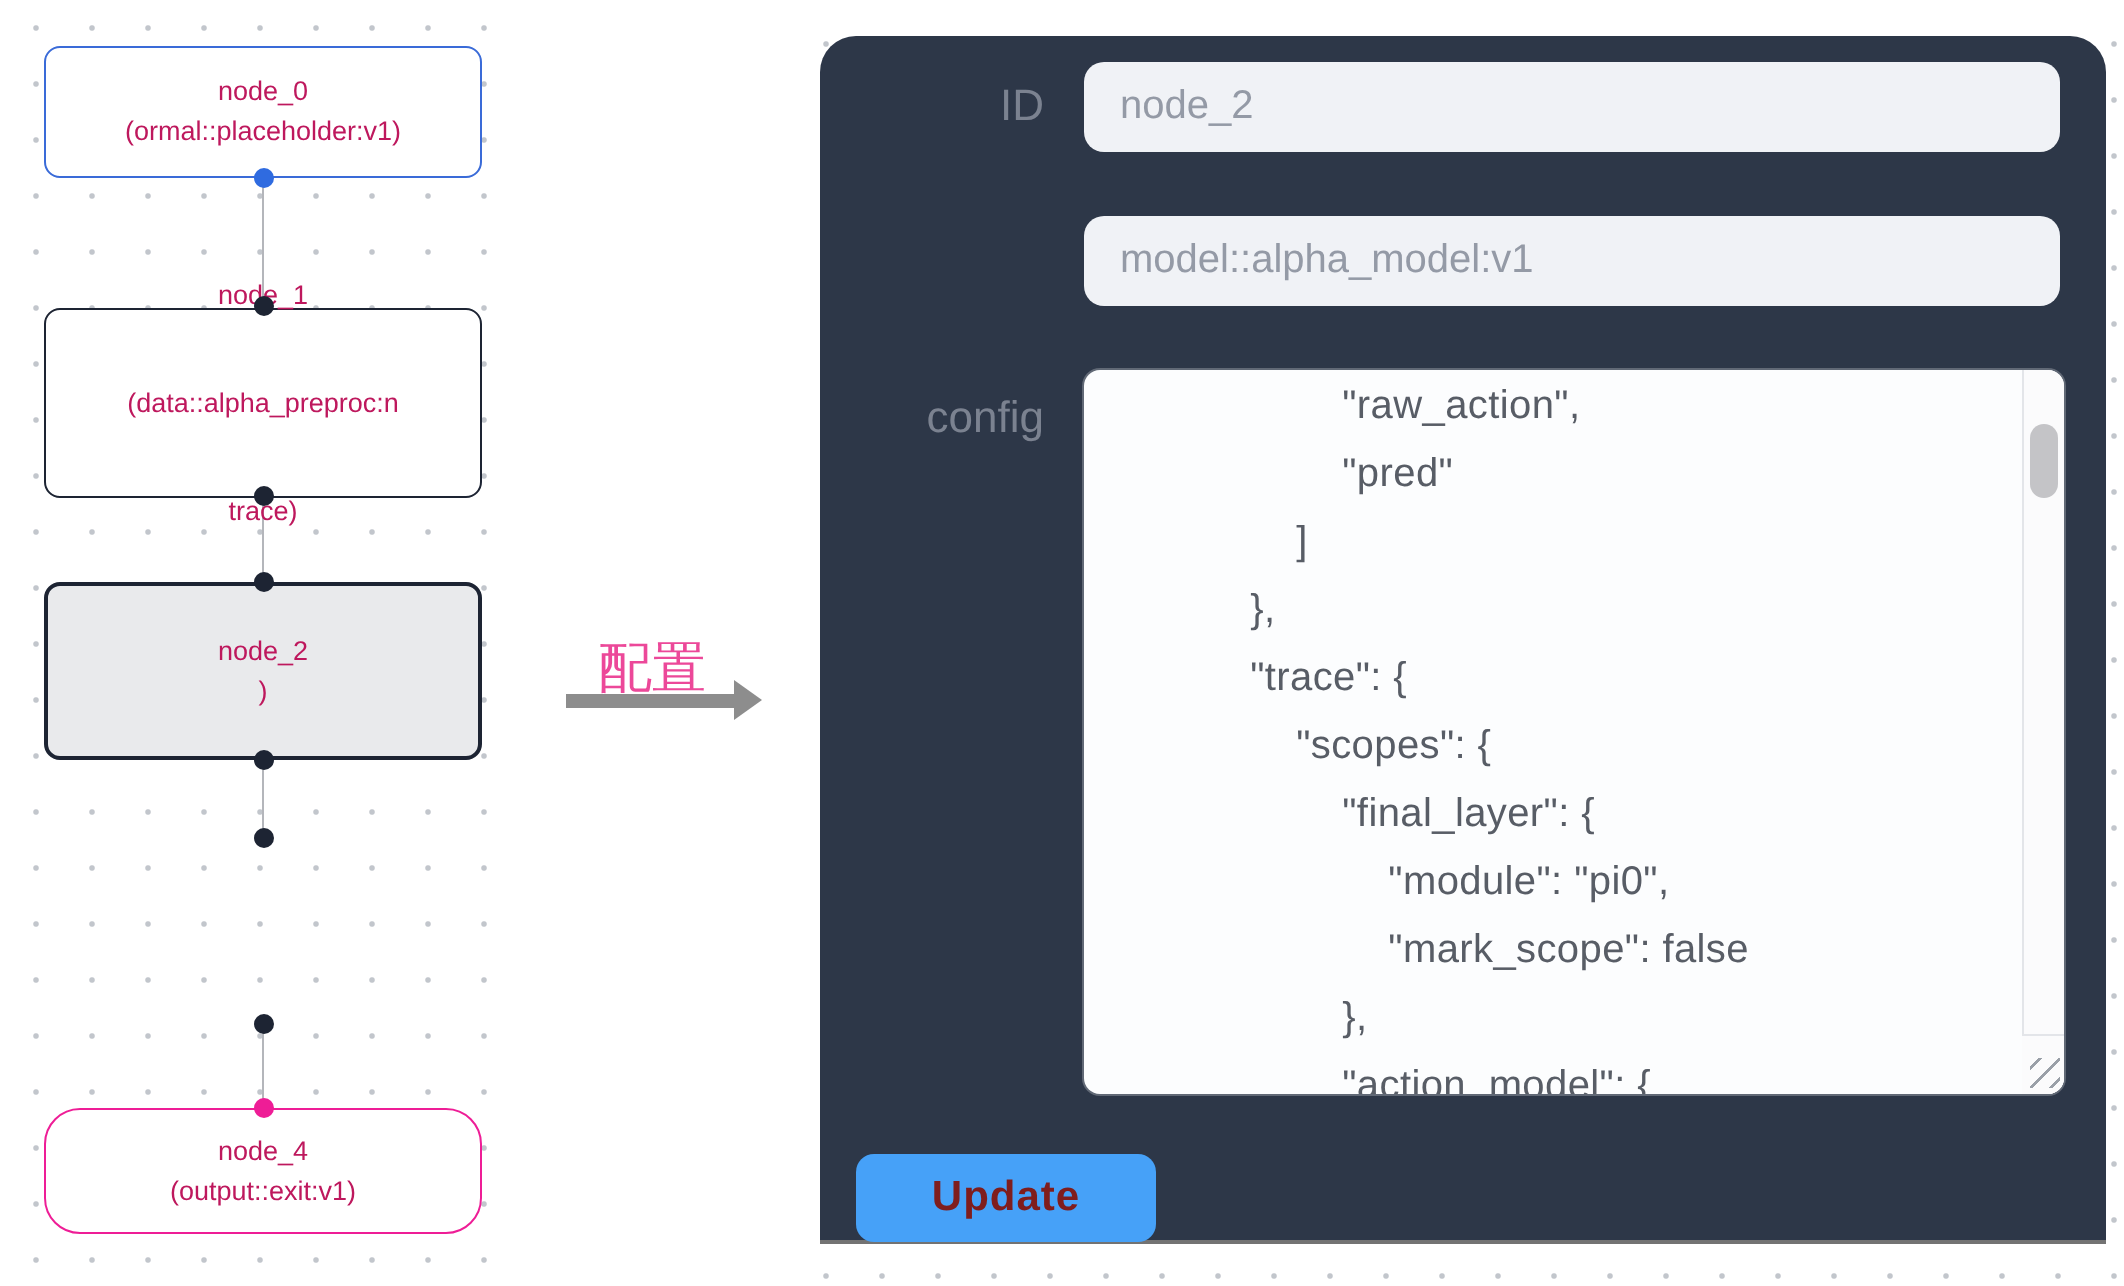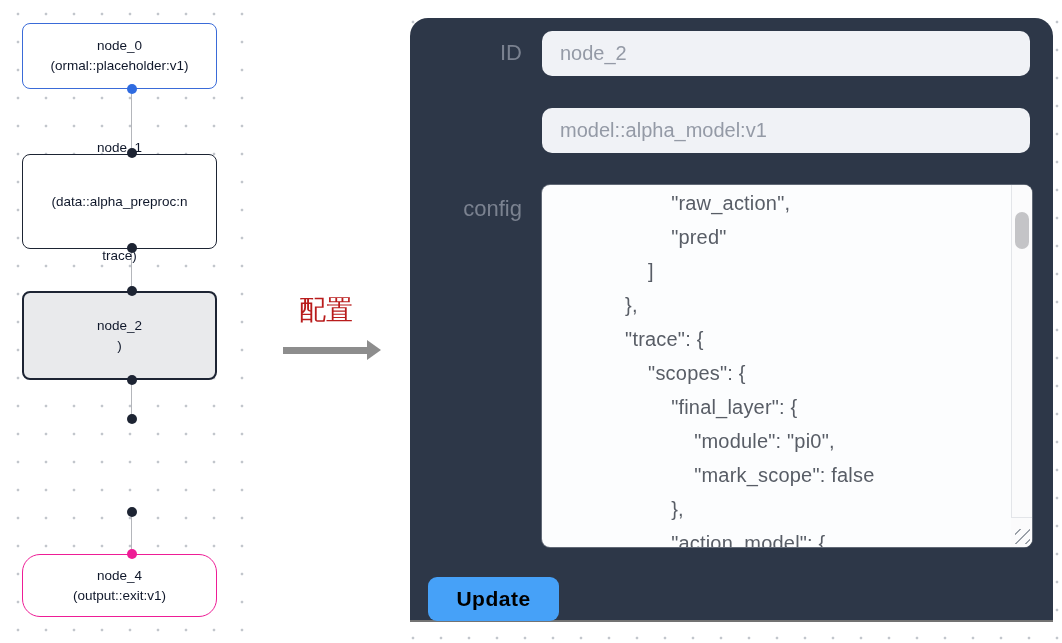--- a/index.html
+++ b/index.html
@@ -8,34 +8,34 @@
   .stage{position:relative;width:1062px;height:643px;background:#ffffff;overflow:hidden;}
 
   
   .canvas{position:absolute;top:0;height:643px;
     background-image:radial-gradient(circle,#c2c6cc 1.1px,rgba(194,198,204,0) 1.7px);
     background-size:28px 28px;}
   .canvas-left{left:0;width:266px;background-position:4px 0px;}
   .canvas-right{left:388px;width:674px;background-position:11px 8px;}
 
   
-  .node{position:absolute;left:22px;width:195px;background:#ffffff;border:1.6px solid #1d2433;
+  .node{position:absolute;left:22px;width:219px;background:#ffffff;border:1.6px solid #1d2433;
     border-radius:8px;display:flex;flex-direction:column;align-items:center;justify-content:center;
-    font-size:13.5px;line-height:20px;color:#0f172a;text-align:center;z-index:3;}
+    font-size:13.5px;line-height:20px;color:#be185d;text-align:center;z-index:3;}
   .node--input{border-color:#3a6bd8;}
   .node--selected{background:#e9eaec;border-width:2.4px;border-color:#1d2433;}
   .node--output{border-color:#ee1d96;}
 
   .edge{position:absolute;left:130.5px;width:1.5px;background:#b4b6bb;z-index:1;}
   .handle{position:absolute;left:127px;width:10px;height:10px;border-radius:50%;background:#1d2433;z-index:4;}
   .handle--blue{background:#2f6be0;}
   .handle--pink{background:#ee1d96;}
 
   
-  .transition-label{position:absolute;left:299px;top:292px;font-size:27px;color:#b91c1c;z-index:2;}
+  .transition-label{position:absolute;left:299px;top:316px;font-size:27px;color:#ec4899;z-index:2;}
   .arrow{position:absolute;left:283px;top:342px;z-index:2;}
   .arrow-bar{position:absolute;left:0;top:5px;width:86px;height:7px;background:#8d8d8d;}
   .arrow-head{position:absolute;left:84px;top:-2px;width:0;height:0;
     border-left:14px solid #8d8d8d;border-top:10.5px solid transparent;border-bottom:10.5px solid transparent;}
 
   
   .panel{position:absolute;left:410px;top:18px;width:643px;height:604px;background:#2d3748;
     border-radius:18px 18px 0 0;border-bottom:2px solid #737373;z-index:5;}
   .field-label{position:absolute;left:0;width:112px;text-align:right;font-size:22px;color:#7b8290;}
   .label-id{top:22px;}
@@ -49,22 +49,22 @@
   .config-box{position:absolute;left:132px;top:167px;width:490px;height:362px;background:#fcfdfe;
     border-radius:8px;overflow:hidden;box-shadow:0 0 0 1px rgba(255,255,255,0.25);}
   .config-pre{margin:0;padding:1px 14px 0 14px;font-family:"Liberation Sans",sans-serif;
     font-size:20px;line-height:34px;color:#585d66;white-space:pre;letter-spacing:0.2px;}
   .v-scroll-track{position:absolute;top:0;right:0;width:21px;height:362px;border-left:1px solid #e3e5e9;background:#fbfbfc;}
   .v-scroll-thumb{position:absolute;top:27px;right:3.5px;width:14px;height:37px;border-radius:7px;background:#c4c4c7;}
   .scroll-corner{position:absolute;right:0;bottom:0;width:21px;height:30px;border-top:1px solid #e3e5e9;background:#fbfbfc;}
   .resize-grip{position:absolute;right:2px;bottom:3px;width:15px;height:15px;
     background:repeating-linear-gradient(135deg,rgba(0,0,0,0) 0 3px,#9aa0a8 3px 4.5px,rgba(0,0,0,0) 4.5px 7px);}
 
-  .update-btn{position:absolute;left:18px;top:559px;width:131px;height:44px;background:#46a1f8;border:none;
-    border-radius:9px;color:#000000;font-size:21px;font-weight:bold;font-family:"Liberation Sans",sans-serif;
+  .update-btn{position:absolute;left:18px;top:559px;width:150px;height:44px;background:#46a1f8;border:none;
+    border-radius:9px;color:#7f1d1d;font-size:21px;font-weight:bold;font-family:"Liberation Sans",sans-serif;
     letter-spacing:0.5px;cursor:pointer;}
 </style>
 </head>
 <body>
 
 <div class="stage">
 
   <div class="canvas canvas-left">
 
     <div class="edge" style="top:89px;height:64px;"></div>

